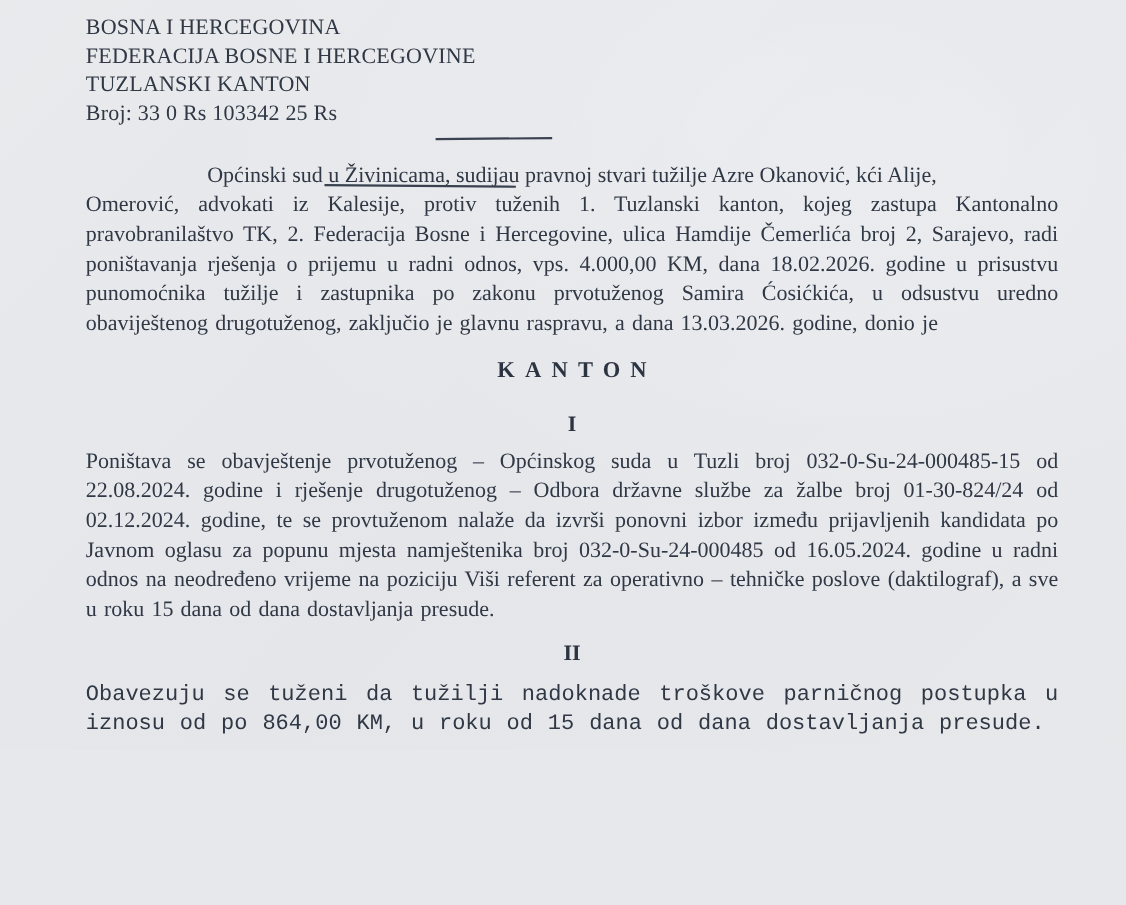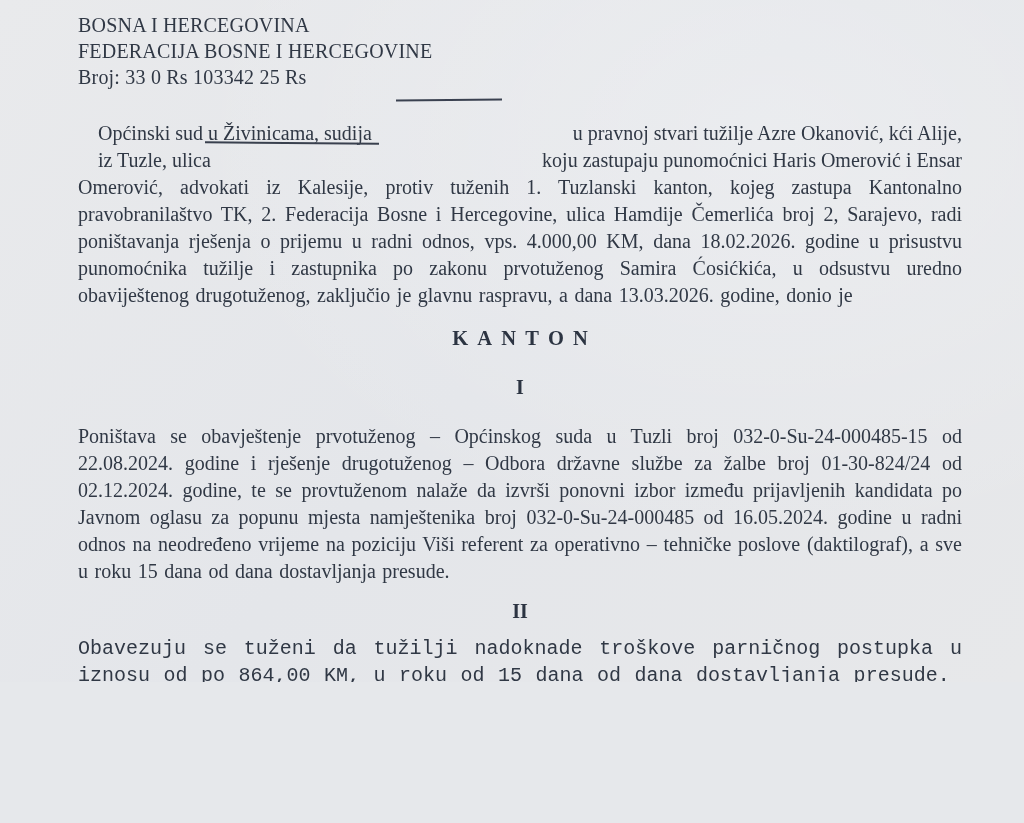--- a/index.html
+++ b/index.html
@@ -31,23 +31,22 @@
     margin: 9px 0 0 318px;
     transform: rotate(-0.5deg);
   }
   .intro {
     margin-top: 19px;
     font-size: 20px;
     line-height: 27px;
   }
   .split-line {
     display: flex;
-    justify-content: space-between;
+    justify-content: center;
     white-space: pre;
-    margin-left: 20px;
   }
   .underlined { position: relative; }
   .underlined::after {
     content: '';
     position: absolute;
     left: -3px;
     right: -7px;
     bottom: 0;
     height: 2px;
     background: #39404e;
@@ -71,44 +70,41 @@
     font-size: 20px;
     font-weight: bold;
     color: #2c3442;
   }
   .numeral-1 { margin-top: 26px; }
   .numeral-2 { margin-top: 15px; }
   .section-text {
     font-size: 20px;
     line-height: 27px;
   }
-  .section-text-1 { margin-top: 24px; }
+  .section-text-1 { margin-top: 8px; }
   .section-text-2 { margin-top: 12px; font-family: Liberation Mono, monospace; }
 </style>
 </head>
 <body>
 
 <div class="page">
 
   <header class="court-header">
     <div>BOSNA I HERCEGOVINA</div>
     <div>FEDERACIJA BOSNE I HERCEGOVINE</div>
+    <div>TUZLANSKI KANTON</div>
     <div>Broj: 33 0 Rs 103342 25 Rs</div>
   </header>
 
   <div class="separator"></div>
 
   <section class="intro">
     <div class="split-line">
       <span><span>Općinski sud </span><span class="underlined">u Živinicama, sudija</span></span>
       <span>u pravnoj stvari tužilje Azre Okanović, kći Alije,</span>
-    </div>
-    <div class="split-line">
-      <span>iz Tuzle, ulica</span>
-      <span>koju zastupaju punomoćnici Haris Omerović i Ensar</span>
     </div>
     <p class="body-text">Omerović, advokati iz Kalesije, protiv tuženih 1. Tuzlanski kanton, kojeg zastupa Kantonalno pravobranilaštvo TK, 2. Federacija Bosne i Hercegovine, ulica Hamdije Čemerlića broj 2, Sarajevo, radi poništavanja rješenja o prijemu u radni odnos, vps. 4.000,00 KM, dana 18.02.2026. godine u prisustvu punomoćnika tužilje i zastupnika po zakonu prvotuženog Samira Ćosićkića, u odsustvu uredno obaviještenog drugotuženog, zaključio je glavnu raspravu, a dana 13.03.2026. godine, donio je</p>
   </section>
 
   <h1 class="verdict-title">KANTON</h1>
 
   <div class="numeral numeral-1">I</div>
   <p class="body-text section-text section-text-1">Poništava se obavještenje prvotuženog – Općinskog suda u Tuzli broj 032-0-Su-24-000485-15 od 22.08.2024. godine i rješenje drugotuženog – Odbora državne službe za žalbe broj 01-30-824/24 od 02.12.2024. godine, te se provtuženom nalaže da izvrši ponovni izbor između prijavljenih kandidata po Javnom oglasu za popunu mjesta namještenika broj 032-0-Su-24-000485 od 16.05.2024. godine u radni odnos na neodređeno vrijeme na poziciju Viši referent za operativno – tehničke poslove (daktilograf), a sve u roku 15 dana od dana dostavljanja presude.</p>
 
   <div class="numeral numeral-2">II</div>

